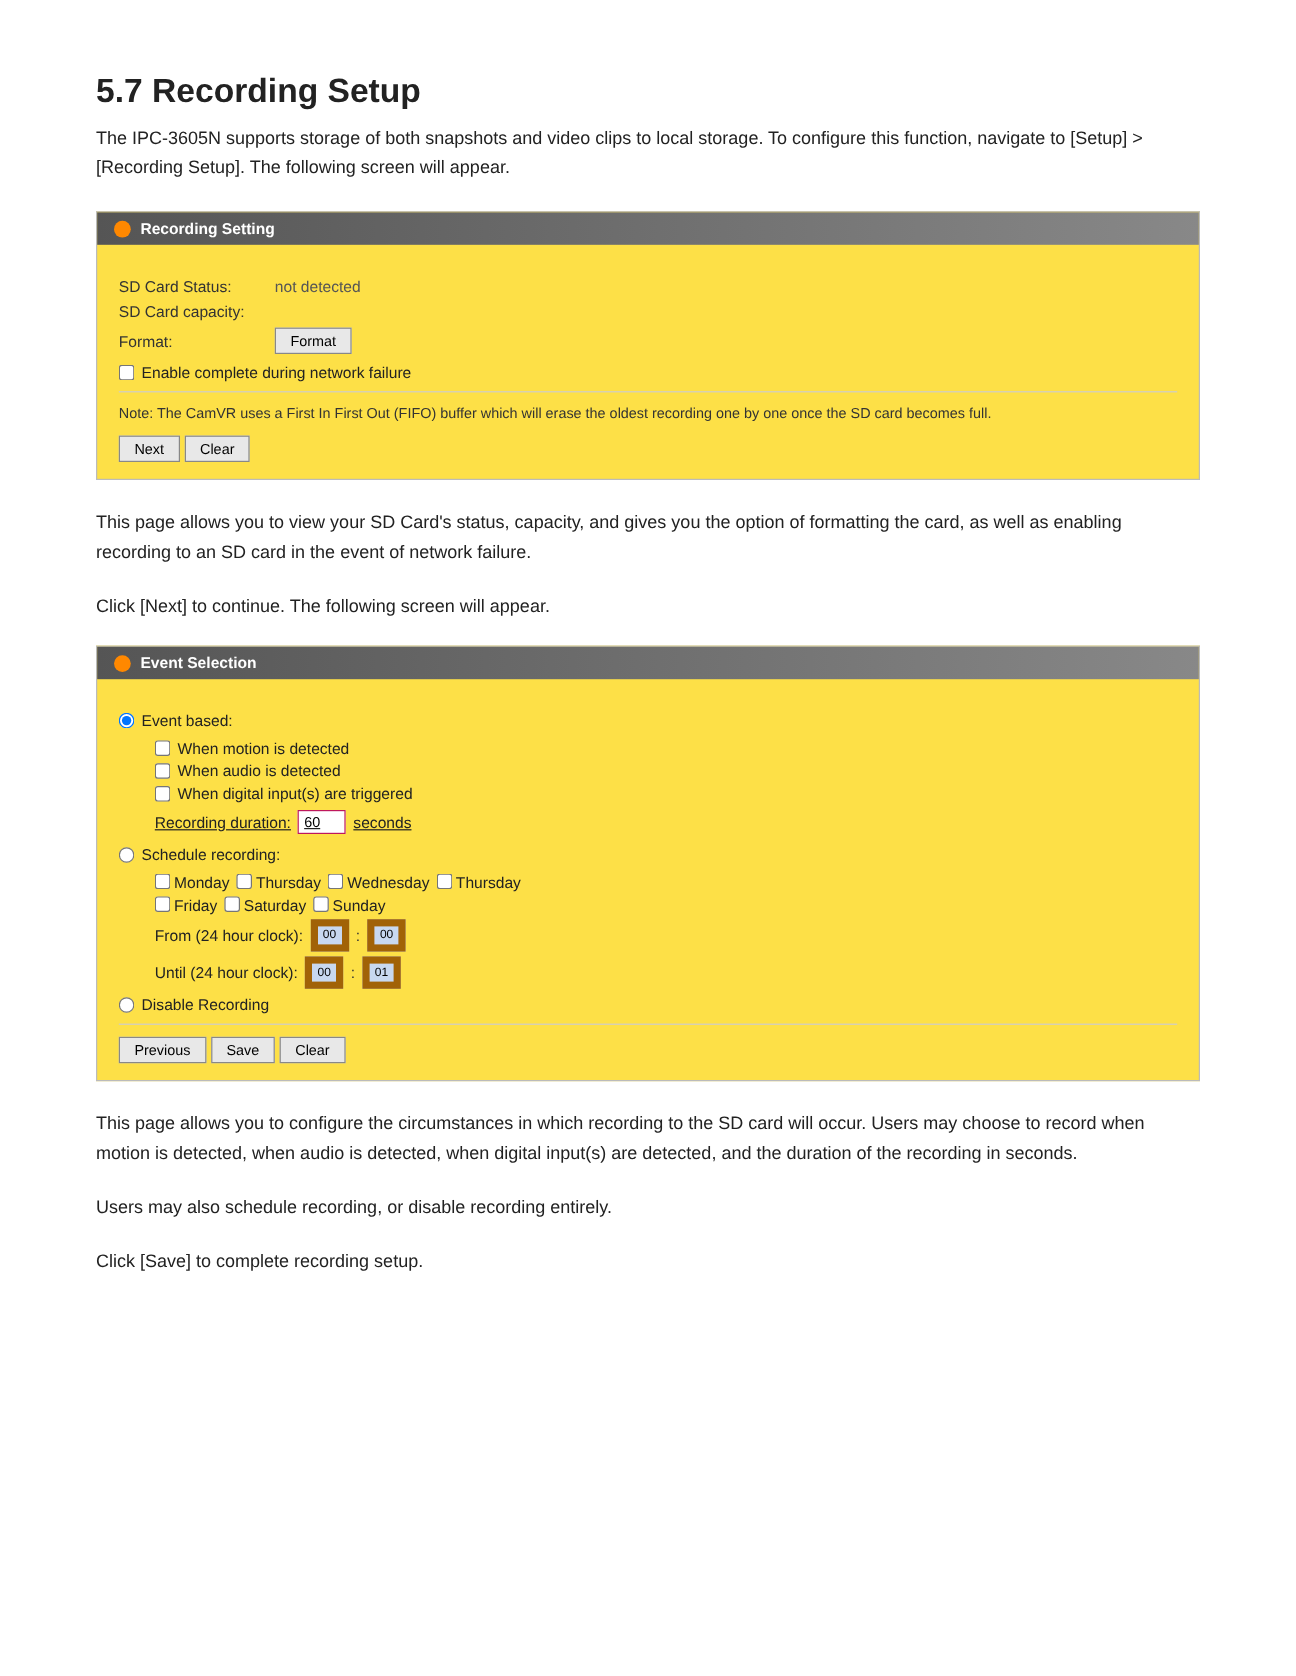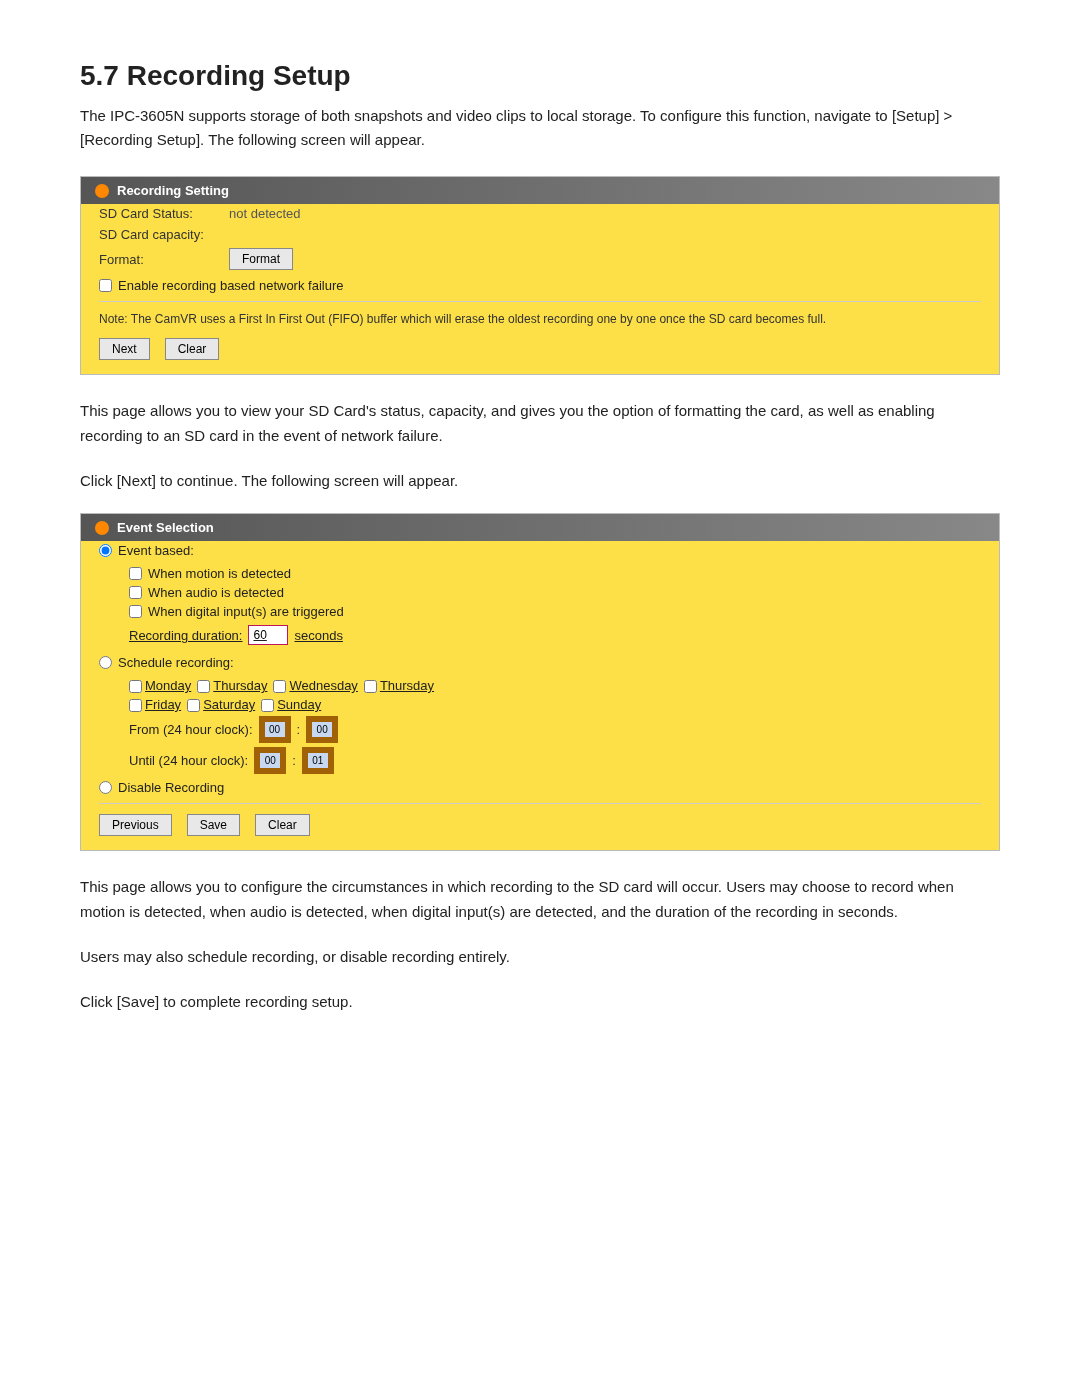--- a/index.html
+++ b/index.html
@@ -37,21 +37,21 @@
       gap: 8px;
     }
     .panel-header-icon {
       width: 14px;
       height: 14px;
       background: #ff8800;
       border-radius: 50%;
       display: inline-block;
     }
     .panel-body {
-      padding: 2px 18px 14px 18px;
+      padding: 27px 18px 14px 18px;
     }
     .field-row {
       display: flex;
       align-items: center;
       margin-bottom: 6px;
       font-size: 13px;
     }
     .field-label {
       min-width: 130px;
       color: #333;
@@ -59,21 +59,21 @@
     .field-value {
       color: #555;
       font-size: 13px;
     }
     .btn {
       border: 1px solid #888;
       background: #e8e8e8;
       padding: 3px 12px;
       font-size: 12px;
       cursor: pointer;
-      margin-right: 11px;
+      margin-right: 0;
     }
     .checkbox-row {
       display: flex;
       align-items: center;
       gap: 6px;
       font-size: 13px;
       margin: 8px 0 6px 0;
     }
     .note-text {
       font-size: 12px;
@@ -138,23 +138,22 @@
     .days-row {
       display: flex;
       align-items: center;
       gap: 6px;
       font-size: 13px;
       margin-bottom: 4px;
       flex-wrap: wrap;
     }
     .day-item {
       display: flex;
-      align-items: flex-end;
+      align-items: flex-start;
       gap: 3px;
-      text-decoration: underline;
     }
     .time-row {
       display: flex;
       align-items: center;
       gap: 6px;
       font-size: 13px;
       margin-bottom: 4px;
     }
     .separator {
       color: #333;
@@ -188,21 +187,21 @@
     <div class="field-row">
       <span class="field-label">SD Card capacity:</span>
       <span class="field-value"></span>
     </div>
     <div class="field-row">
       <span class="field-label">Format:</span>
       <button class="btn">Format</button>
     </div>
     <div class="checkbox-row">
       <input type="checkbox" style="">
-      <label>Enable recording based network failure</label>
+      <label>Enable complete during network failure</label>
     </div>
     <div class="note-text">Note: The CamVR uses a First In First Out (FIFO) buffer which will erase the oldest recording one by one once the SD card becomes full.</div>
     <div class="btn-row">
       <button class="btn">Next</button>
       <button class="btn">Clear</button>
     </div>
   </div>
 </div>
 
 <p class="section-text">This page allows you to view your SD Card's status, capacity, and gives you the option of formatting the card, as well as enabling recording to an SD card in the event of network failure.</p>

